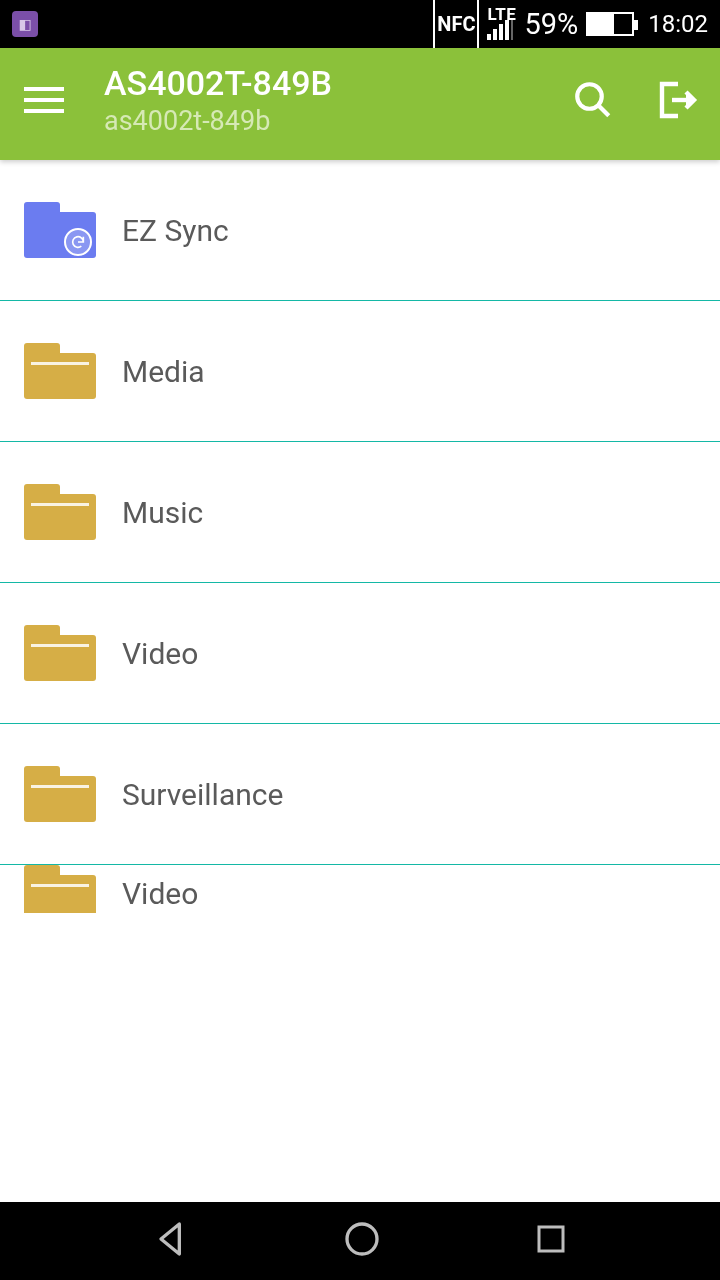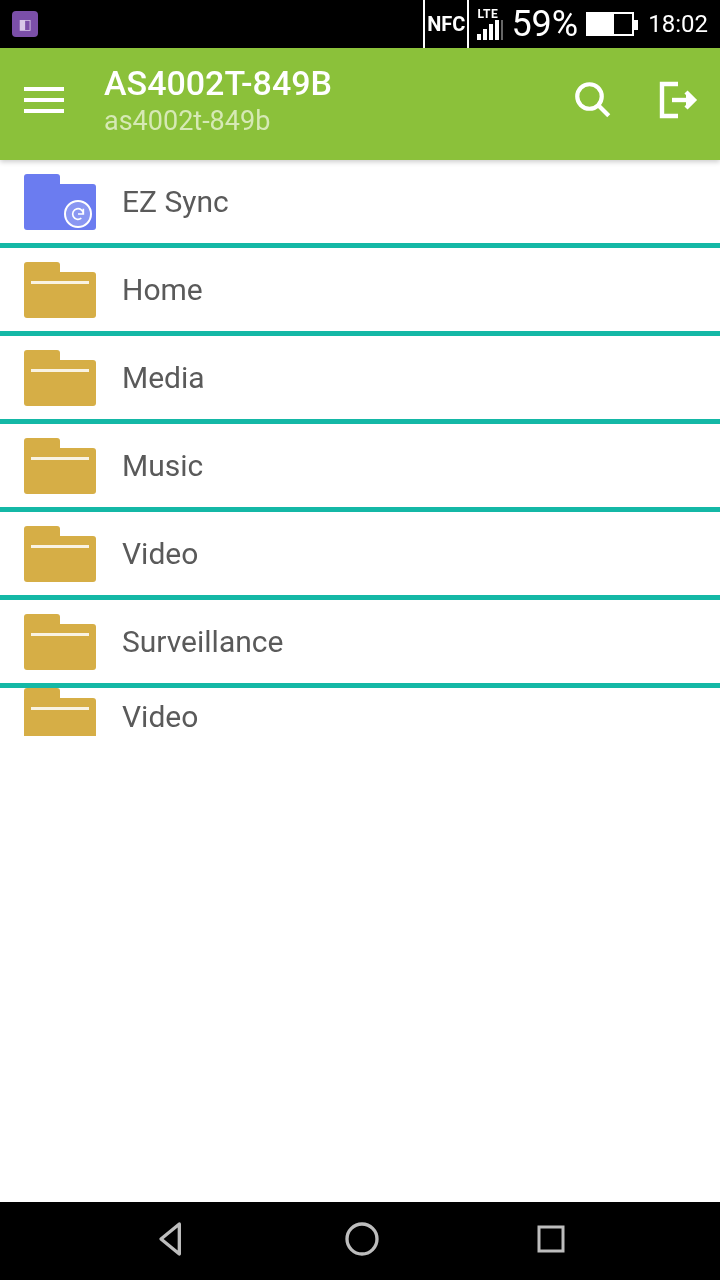--- a/index.html
+++ b/index.html
@@ -24,36 +24,36 @@
     display: flex; align-items: center; justify-content: center;
     font-size: 14px; color: #d8c8e8;
   }
   .nfc-badge {
     border: 2px solid #fff;
     padding: 16px 2px;
     font-size: 20px;
     font-weight: bold;
     line-height: 18px;
   }
-  .lte { font-size: 12px; font-weight: bold; letter-spacing: 0.5px; line-height: 12px; }
+  .lte { font-size: 17px; font-weight: bold; letter-spacing: 0.5px; line-height: 12px; }
   .signal-wrap { display: flex; flex-direction: column; align-items: flex-start; }
   .battery-shell {
     width: 48px; height: 24px;
     border: 2px solid #fff;
     position: relative;
     display: flex; align-items: center;
   }
   .battery-shell::after {
     content: "";
     position: absolute; right: -6px; top: 6px;
     width: 4px; height: 10px; background: #fff;
   }
   .battery-fill { background: #fff; height: 100%; }
   .clock { font-size: 24px; margin-left: 6px; }
-  .pct { font-size: 36px; }
+  .pct { font-size: 29px; }
   
   
   .app-bar {
     height: 112px;
     background: #8bc13a;
     display: flex;
     align-items: center;
     padding: 0 20px 9px 24px;
     box-shadow: 0 2px 5px rgba(0,0,0,0.2);
     position: relative;
@@ -66,25 +66,25 @@
   .hamburger span { height: 4px; background: #fff; width: 100%; }
   .titles { display: flex; flex-direction: column; color: #fff; }
   .title-main { font-size: 34px; font-weight: 500; }
   .title-sub { font-size: 27px; color: #d6e9b5; margin-top: 2px; }
   .appbar-actions { margin-left: auto; display: flex; align-items: center; gap: 38px; }
   .search-icon svg, .exit-icon svg { display: block; }
   
   
   .list { background: #fff; }
   .list-item {
-    height: 88px;
+    height: 141px;
     display: flex;
     align-items: center;
     padding: 0 24px;
-    border-bottom: 5px solid #14b8a6;
+    border-bottom: 1px solid #14b8a6;
   }
   .folder-icon {
     width: 72px; height: 56px;
     position: relative;
     margin-right: 26px;
     flex-shrink: 0;
   }
   .folder-icon .tab {
     position: absolute;
     top: 0; left: 0;
@@ -194,27 +194,20 @@
           </svg>
       </div>
     </div>
     <span class="item-label">EZ Sync</span>
   </div>
   <div class="list-item">
     <div class="folder-icon folder-yellow">
         <div class="tab"></div>
         <div class="body"></div>
       </div>
-    <span class="item-label">Home</span>
-  </div>
-  <div class="list-item">
-    <div class="folder-icon folder-yellow">
-        <div class="tab"></div>
-        <div class="body"></div>
-      </div>
     <span class="item-label">Media</span>
   </div>
   <div class="list-item">
     <div class="folder-icon folder-yellow">
         <div class="tab"></div>
         <div class="body"></div>
       </div>
     <span class="item-label">Music</span>
   </div>
   <div class="list-item">

